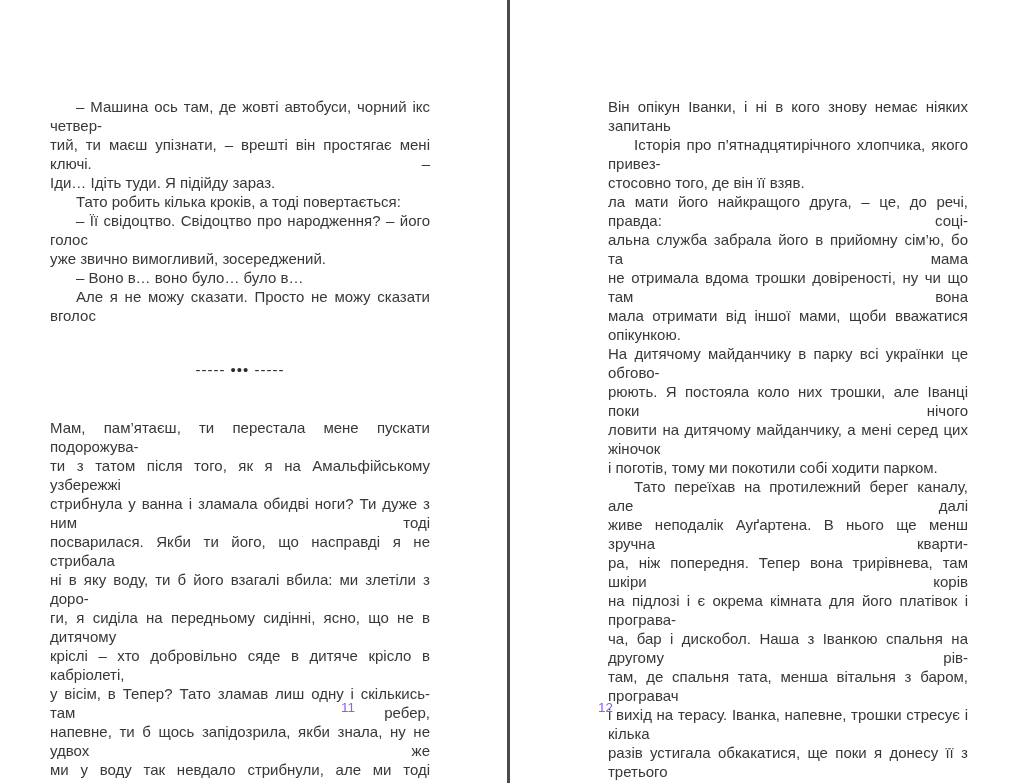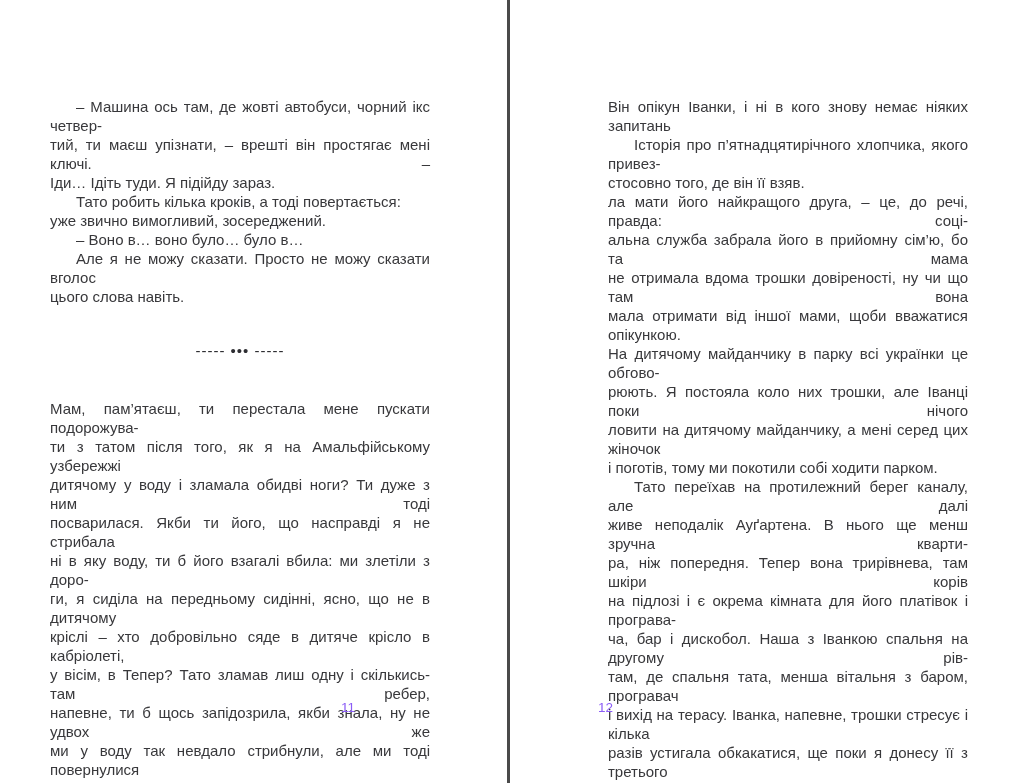--- a/index.html
+++ b/index.html
@@ -67,28 +67,28 @@
 <body>
 
 <div class="spread">
 
   <div class="page left">
     <div class="page-text">
         <div class="line j first">– Машина ось там, де жовті автобуси, чорний ікс четвер-</div>
         <div class="line j">тий, ти маєш упізнати, – врешті він простягає мені ключі. –</div>
         <div class="line">Іди… Ідіть туди. Я підійду зараз.</div>
         <div class="line first">Тато робить кілька кроків, а тоді повертається:</div>
+        <div class="line j first">– Її свідоцтво. Свідоцтво про народження? – його голос</div>
         <div class="line">уже звично вимогливий, зосереджений.</div>
         <div class="line first">– Воно в… воно було… було в…</div>
         <div class="line j first">Але я не можу сказати. Просто не можу сказати вголос</div>
-        <div class="line">цього слова навіть.</div>
         <div class="separator">----- ••• -----</div>
         <div class="line j">Мам, пам’ятаєш, ти перестала мене пускати подорожува-</div>
         <div class="line j">ти з татом після того, як я на Амальфійському узбережжі</div>
-        <div class="line j">дитячому у воду і зламала обидві ноги? Ти дуже з ним тоді</div>
+        <div class="line j">стрибнула у ванна і зламала обидві ноги? Ти дуже з ним тоді</div>
         <div class="line j">посварилася. Якби ти його, що насправді я не стрибала</div>
         <div class="line j">ні в яку воду, ти б його взагалі вбила: ми злетіли з доро-</div>
         <div class="line j">ги, я сиділа на передньому сидінні, ясно, що не в дитячому</div>
         <div class="line j">кріслі – хто добровільно сяде в дитяче крісло в кабріолеті,</div>
         <div class="line j">у вісім, в Тепер? Тато зламав лиш одну і скількись-там ребер,</div>
         <div class="line j">напевне, ти б щось запідозрила, якби знала, ну не удвох же</div>
         <div class="line j">ми у воду так невдало стрибнули, але ми тоді повернулися</div>
       </div>
     <div class="page-num">11</div>
   </div>

